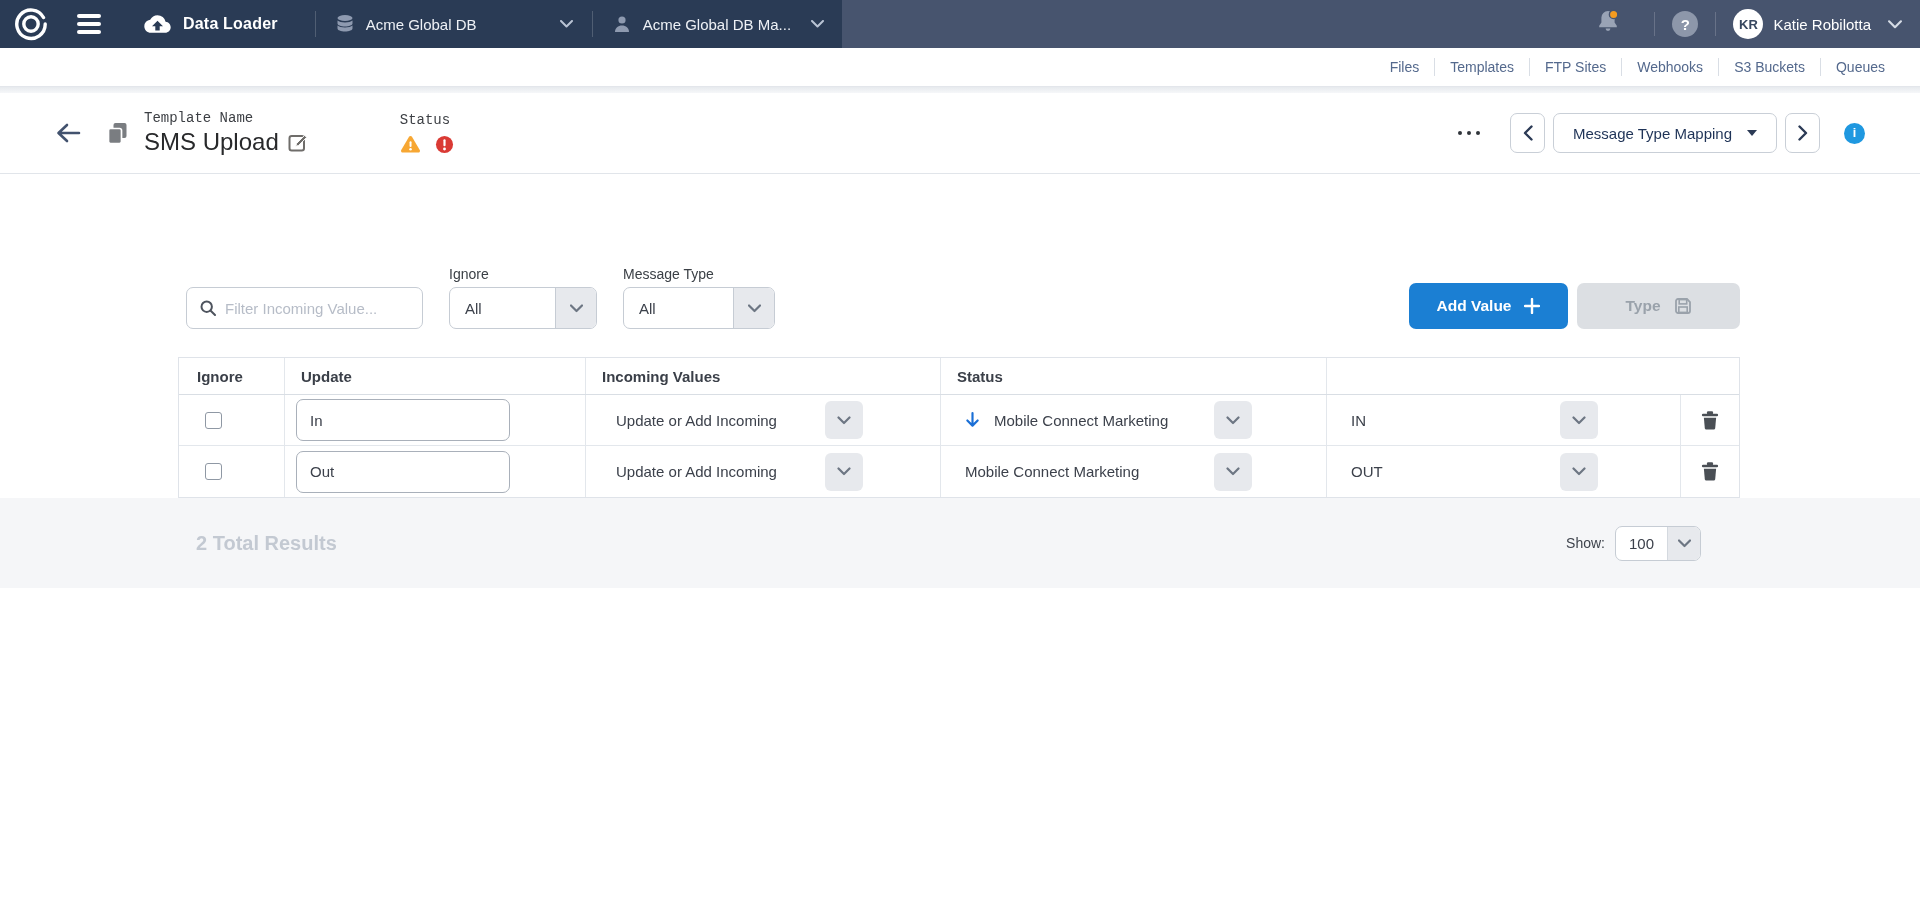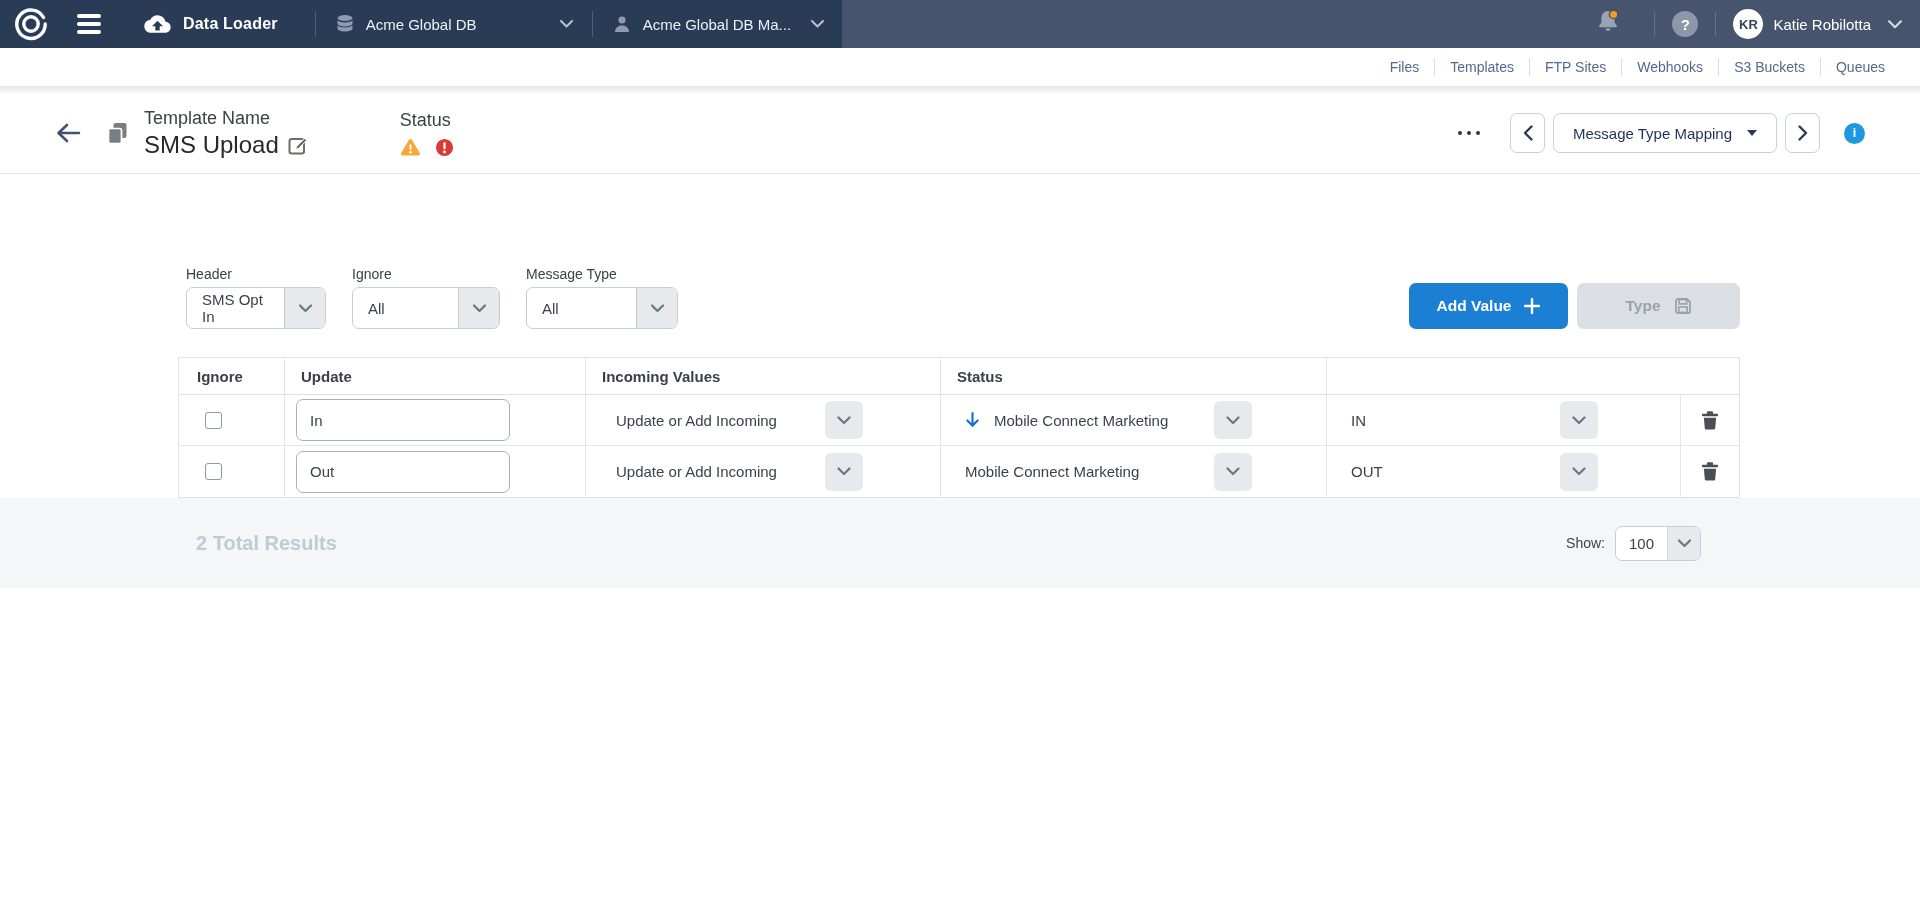--- a/index.html
+++ b/index.html
@@ -30,21 +30,21 @@
   .subnav { height:39px; border-bottom:1px solid #e3e6eb; display:flex; align-items:center; justify-content:flex-end; padding-right:20px; background:#fff; }
   .subnav a { font-size:14px; color:#54698d; text-decoration:none; padding:0 15px; cursor:pointer; }
   .subnav .sep { width:1px; height:18px; background:#d9dee5; }
   .gap-strip { height:6px; background:linear-gradient(180deg,#e7eaee,#f6f7f9); }
 
   
   .page-header { height:81px; border-bottom:1px solid #e1e5ea; display:flex; align-items:center; padding:0 55px; background:#fff; }
   .back-btn { background:none; border:none; cursor:pointer; margin-right:25px; display:flex; }
   .copy-btn { background:none; border:none; cursor:pointer; margin-right:16px; display:flex; }
   .tpl-block { display:flex; flex-direction:column; gap:2px; }
-  .tpl-label, .status-label { font-size:18px; color:#3c3f44; }
+  .tpl-label, .status-label { font-size:14px; color:#3c3f44;font-family:Liberation Mono, monospace; }
   .tpl-name-row { display:flex; align-items:center; gap:9px; }
   .tpl-name { font-size:24px; color:#28292b; }
   .edit-btn { background:none; border:none; cursor:pointer; display:flex; }
   .status-block { margin-left:92px; display:flex; flex-direction:column; gap:7px; }
   .status-icons { display:flex; align-items:center; gap:14px; }
   .hdr-right { margin-left:auto; display:flex; align-items:center; }
   .ellipsis { display:flex; gap:4.5px; margin-right:30px; cursor:pointer; }
   .ellipsis i { width:4.5px; height:4.5px; border-radius:50%; background:#30343a; }
   .pager { display:flex; align-items:flex-end; gap:8px; }
   .icon-btn { width:35px; height:40px; border:1.5px solid #c9cfd7; border-radius:7px; background:#fff; display:flex; align-items:center; justify-content:center; cursor:pointer; }
@@ -239,28 +239,27 @@
             <path d="M1.5 1.5L8 8l-6.5 6.5" fill="none" stroke="#2b3a55" stroke-width="2.4" stroke-linecap="round" stroke-linejoin="round"></path>
           </svg>
       </button>
     </div>
     <div class="info-dot">i</div>
   </div>
 </div>
 
 <div class="filter-row">
   <div class="fgroup">
-    <label>Header</label>
-    <div class="select-ctrl w-header">
-      <span class="val">SMS Opt In</span>
-      <span class="chev-seg">
-          <svg width="13" height="9" viewBox="0 0 13 9">
-            <path d="M1 1.5l5.5 5.5L12 1.5" fill="none" stroke="#6d7683" stroke-width="2.2" stroke-linecap="round" stroke-linejoin="round"></path>
-          </svg>
-        </span>
+    <label>&nbsp;</label>
+    <div class="search-ctrl">
+      <svg width="16" height="16" viewBox="0 0 16 16">
+          <circle cx="6.7" cy="6.7" r="5.2" fill="none" stroke="#4e545e" stroke-width="2"></circle>
+          <path d="M10.7 10.7L15 15" stroke="#4e545e" stroke-width="2" stroke-linecap="round"></path>
+        </svg>
+      <input type="text" placeholder="Filter Incoming Value..." style="">
     </div>
   </div>
   <div class="fgroup">
     <label>Ignore</label>
     <div class="select-ctrl w-ignore">
       <span class="val">All</span>
       <span class="chev-seg">
           <svg width="13" height="9" viewBox="0 0 13 9">
             <path d="M1 1.5l5.5 5.5L12 1.5" fill="none" stroke="#6d7683" stroke-width="2.2" stroke-linecap="round" stroke-linejoin="round"></path>
           </svg>

